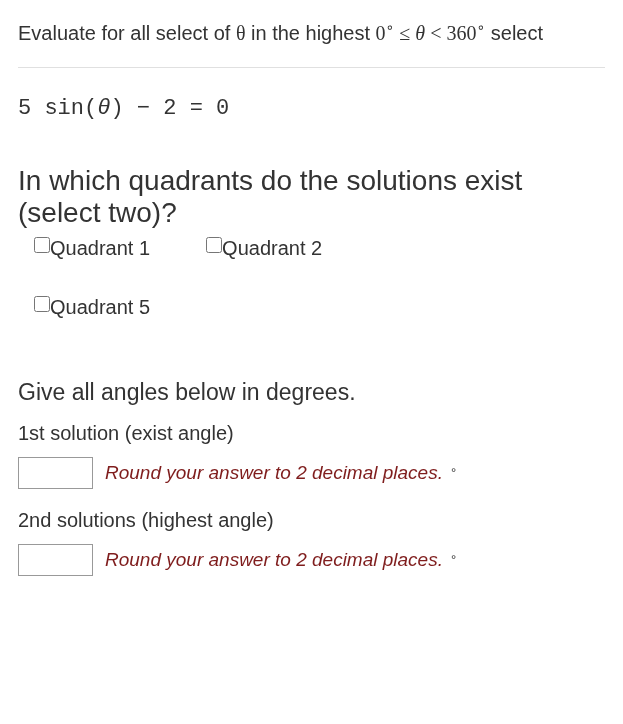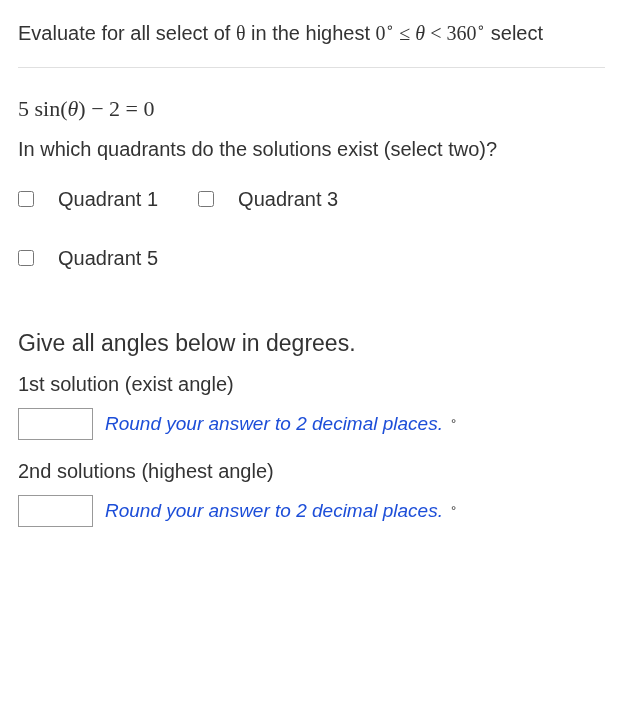--- a/index.html
+++ b/index.html
@@ -21,42 +21,43 @@
     }
     .math-inline {
       font-family: 'Cambria Math', 'Times New Roman', serif;
     }
     .divider {
       border: none;
       border-top: 1px solid #e0e0e0;
       margin: 20px 0 28px 0;
     }
     .equation {
-      font-family: Liberation Serif, serif;
+      font-family: Liberation Mono, monospace;
       font-size: 22px;
-      margin-bottom: 16px;
+      margin-bottom: 44px;
     }
     .subquestion {
-      font-size: 20px;
-      margin-bottom: 27px;
+      font-size: 28px;
+      margin-bottom: 8px;
     }
     .checkbox-group {
       margin-bottom: 60px;
     }
     .checkbox-row {
       display: flex;
       flex-wrap: wrap;
       gap: 40px;
       margin-bottom: 36px;
     }
     .checkbox-item {
       display: flex;
-      align-items: center;
-      gap: 24px;
+      align-items: flex-start;
+      gap: 0;
       font-size: 20px;
+      margin-left: 16px;
     }
     .checkbox-item input[type="checkbox"] {
       width: 16px;
       height: 16px;
       cursor: pointer;
     }
     .instruction {
       font-size: 23px;
       margin-bottom: 16px;
     }
@@ -73,21 +74,21 @@
     .answer-input {
       width: 75px;
       height: 32px;
       border: 1px solid #999;
       padding: 4px;
       font-size: 16px;
     }
     .hint {
       font-style: italic;
       font-size: 19px;
-      color: #1d4ed8;
+      color: #7f1d1d;
     }
     .degree-symbol {
       font-size: 13px;
       vertical-align: super;
       margin-left: -4px;
     }
     .sup {
       font-size: 0.7em;
       vertical-align: super;
     }
@@ -106,21 +107,21 @@
 <div class="subquestion">In which quadrants do the solutions exist (select two)?</div>
 
 <div class="checkbox-group">
   <div class="checkbox-row">
     <label class="checkbox-item">
       <input type="checkbox" style="">
       <span>Quadrant 1</span>
     </label>
     <label class="checkbox-item">
       <input type="checkbox" style="">
-      <span>Quadrant 3</span>
+      <span>Quadrant 2</span>
     </label>
   </div>
   <div class="checkbox-row">
     <label class="checkbox-item">
       <input type="checkbox" style="">
       <span>Quadrant 5</span>
     </label>
   </div>
 </div>
 

